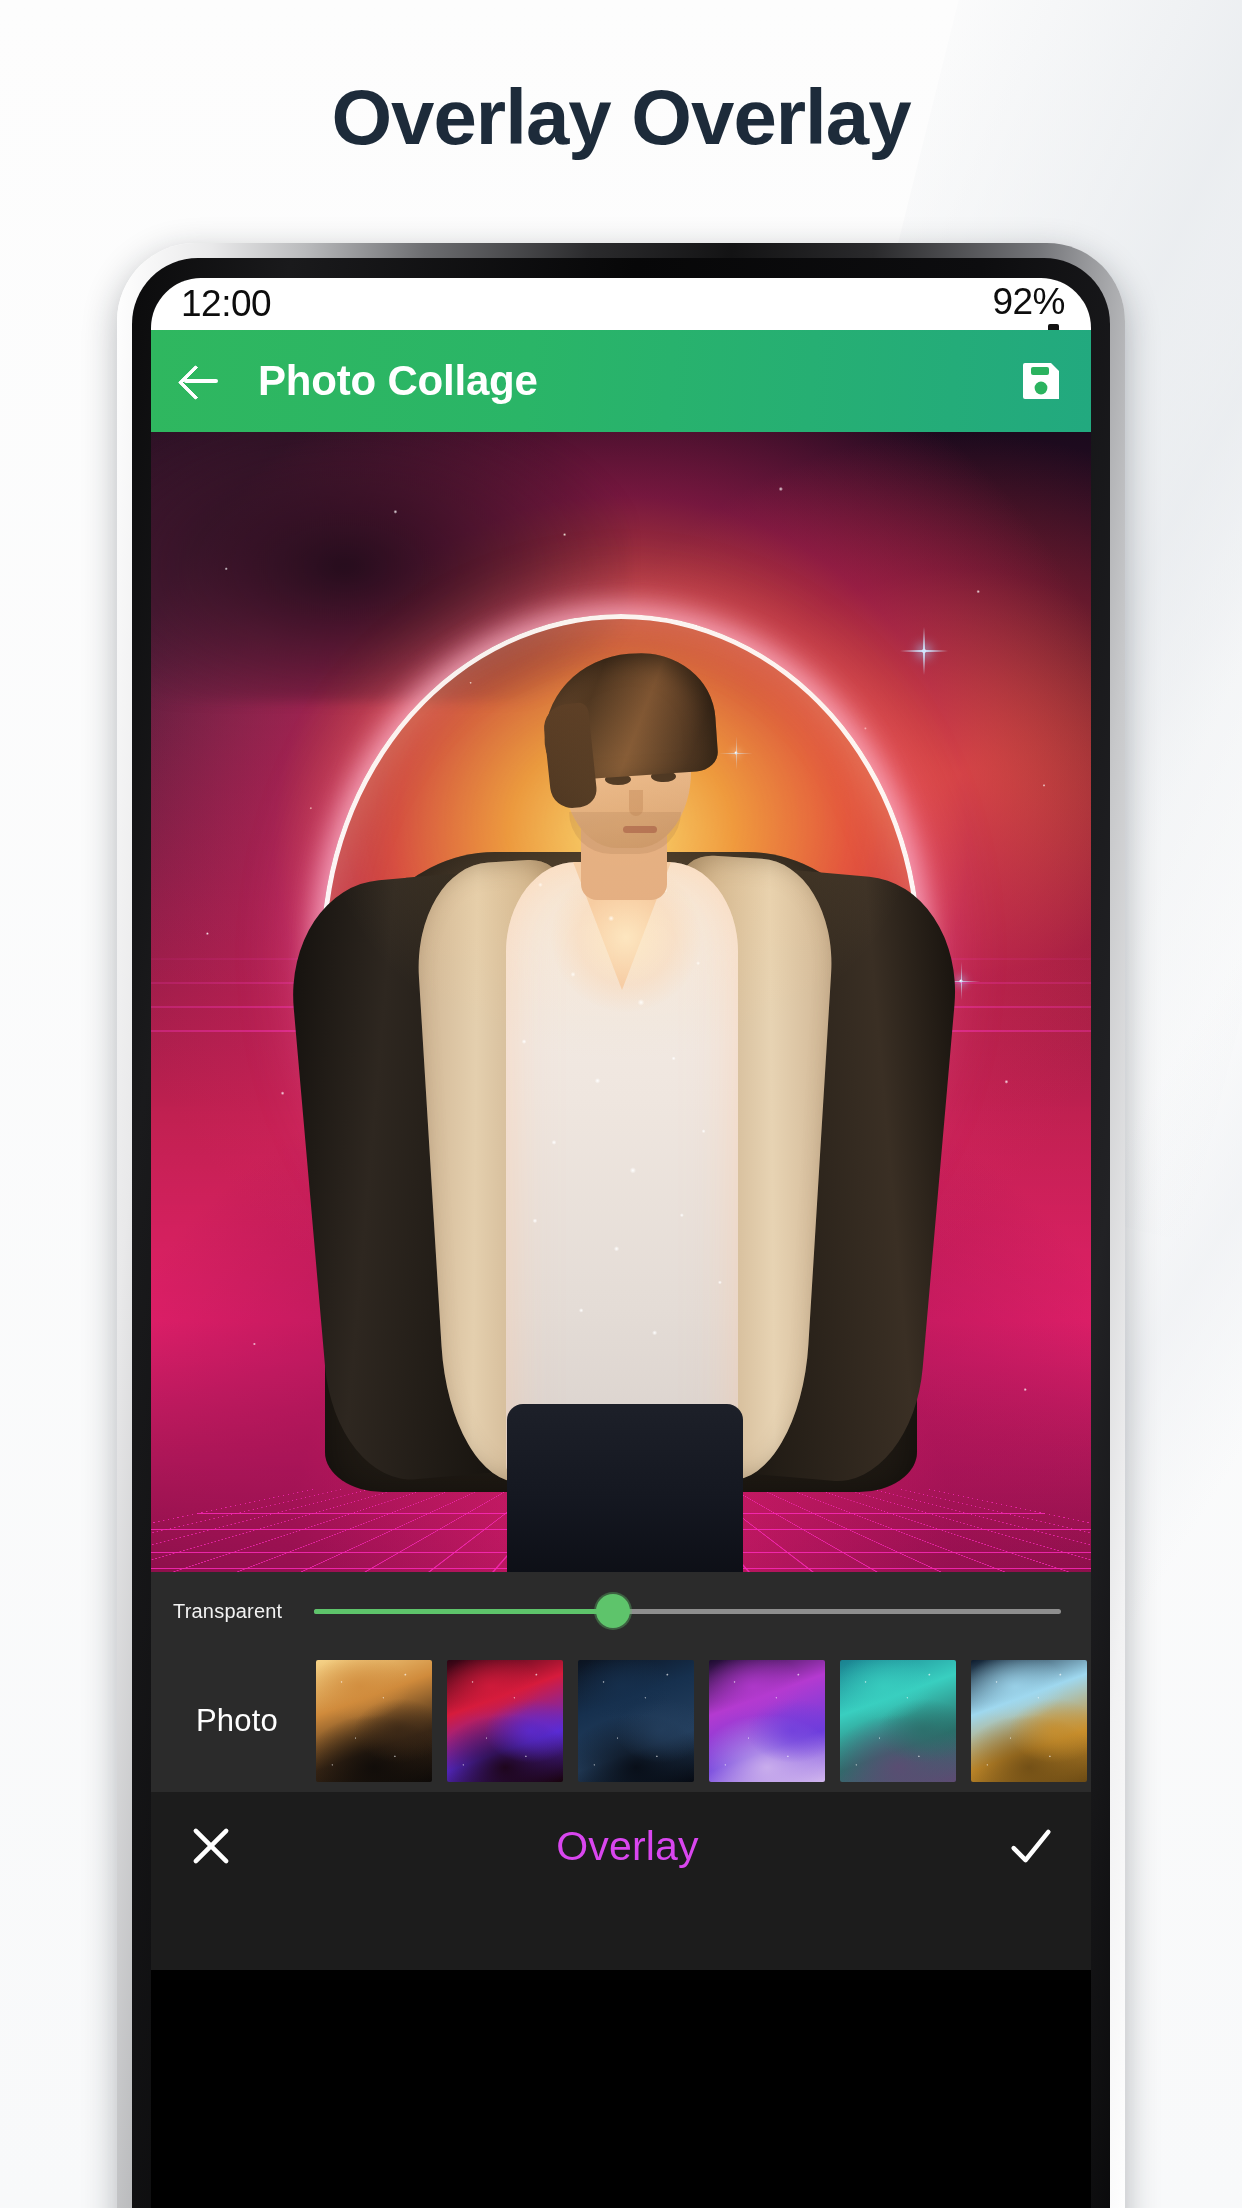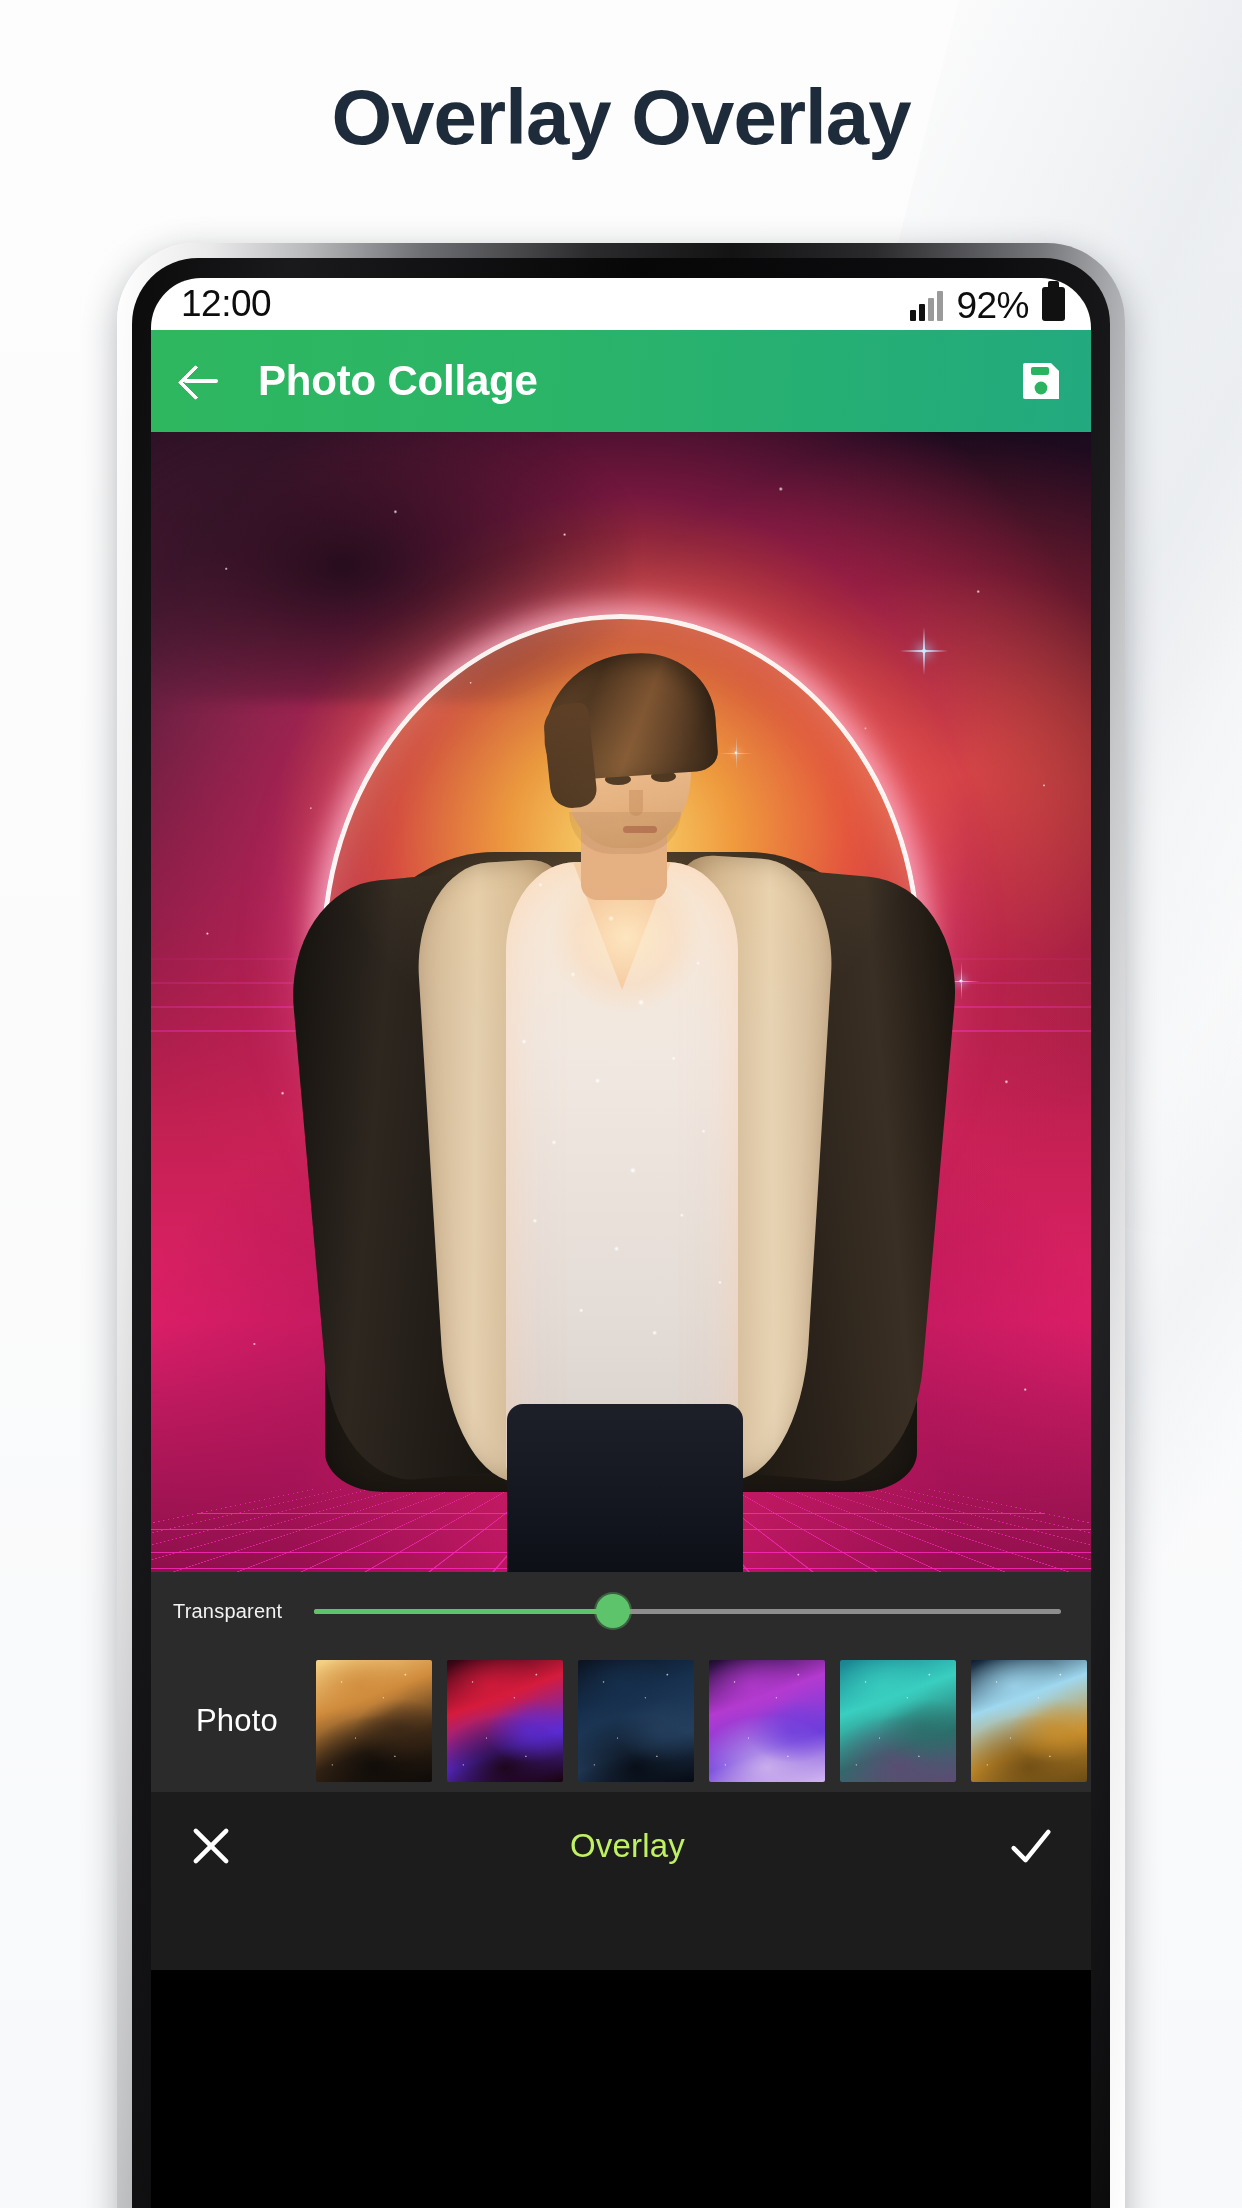--- a/index.html
+++ b/index.html
@@ -74,21 +74,21 @@
   
   #statusbar{
     position:relative;
     height:52px;
     background:#ffffff;
     display:flex; align-items:center;
     padding:0 26px 0 30px;
     color:#0d0d0d;
   }
   #clock{ font-size:37px; letter-spacing:-0.5px; }
-  #status-right{ margin-left:auto; display:flex; align-items:flex-end; gap:13px; }
+  #status-right{ margin-left:auto; display:flex; align-items:flex-end; gap:13px;flex-direction:column; }
   .signal{ display:flex; align-items:flex-end; gap:3px; height:30px; }
   .signal i{ display:block; width:6px; background:#111; border-radius:1px; }
   .signal i:nth-child(1){ height:11px; }
   .signal i:nth-child(2){ height:17px; }
   .signal i:nth-child(3){ height:23px; background:#9a9a9a; }
   .signal i:nth-child(4){ height:30px; background:#9a9a9a; }
   #battpct{ font-size:37px; line-height:30px; letter-spacing:-0.5px; }
   .batt{ position:relative; width:23px; height:34px; border-radius:3px; background:#111; }
   .batt:before{ content:""; position:absolute; left:6px; top:-6px; width:11px; height:6px; border-radius:2px 2px 0 0; background:#111; }
 
@@ -391,21 +391,21 @@
   #bottombar{
     position:relative;
     background:#1c1c1c;
     height:108px;
     display:flex; align-items:center;
     padding:0 34px;
   }
   #btn-cancel, #btn-confirm{ width:52px; height:52px; flex:0 0 auto; }
   #bottom-title{
     position:absolute; left:13px; right:0; text-align:center;
-    color:#bef264; font-size:33px; letter-spacing:.2px;
+    color:#d946ef; font-size:41px; letter-spacing:.2px;
     pointer-events:none;
   }
   #btn-confirm{ margin-left:auto; }
   #bottom-filler{ background:#1c1c1c; height:70px; }
 </style>
 </head>
 <body>
 
 <div id="backdrop"></div>
 

